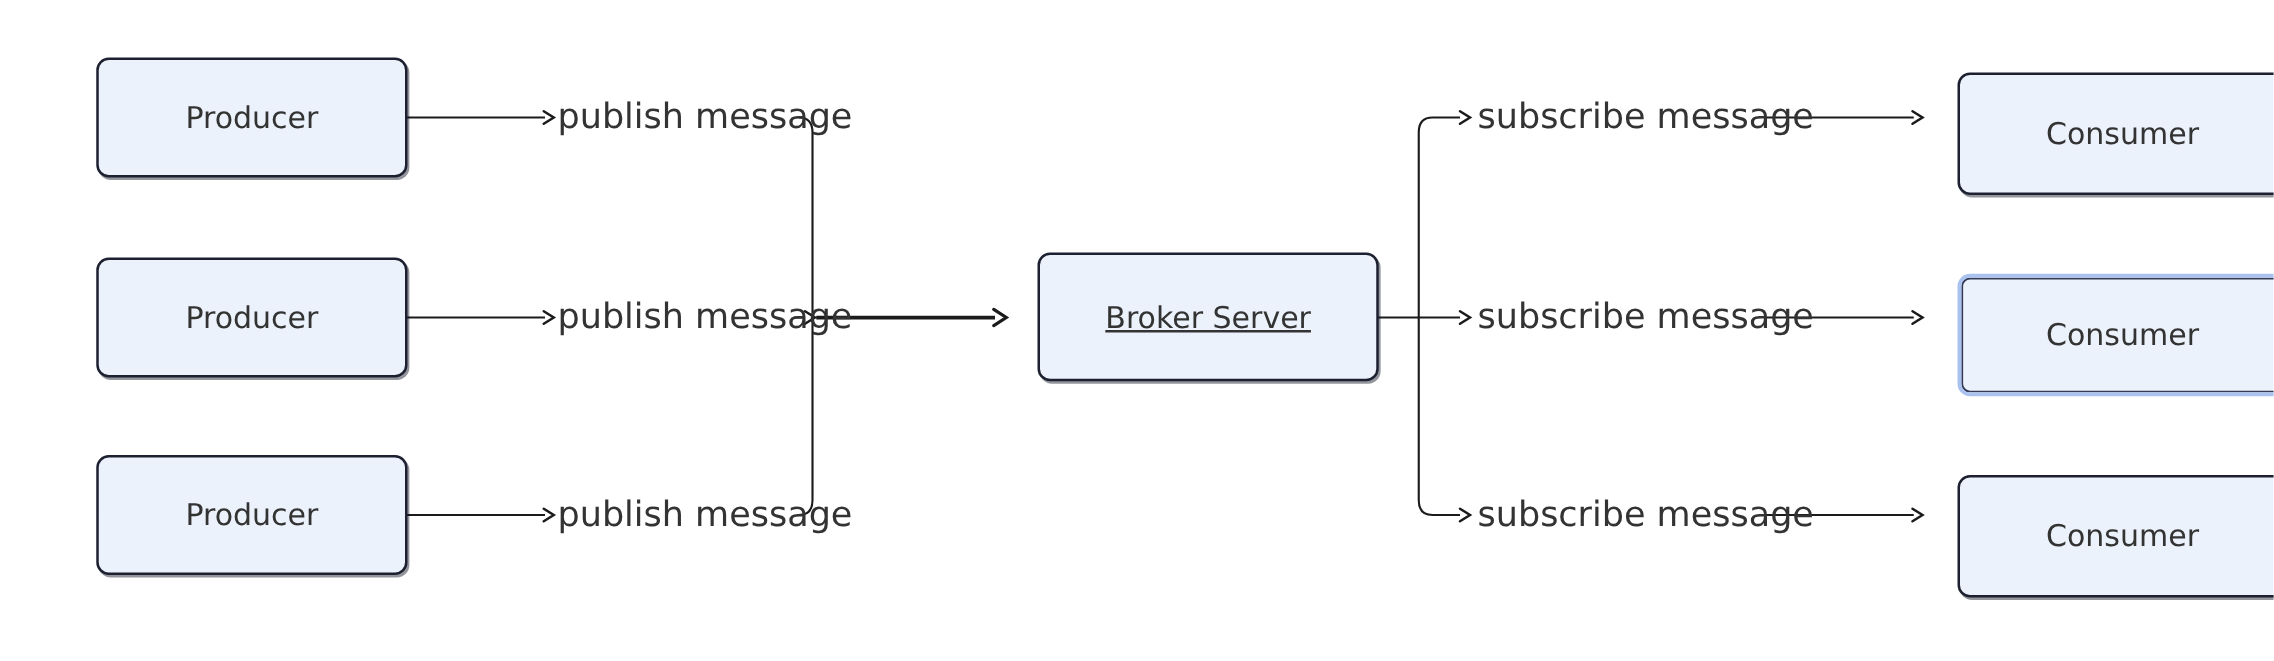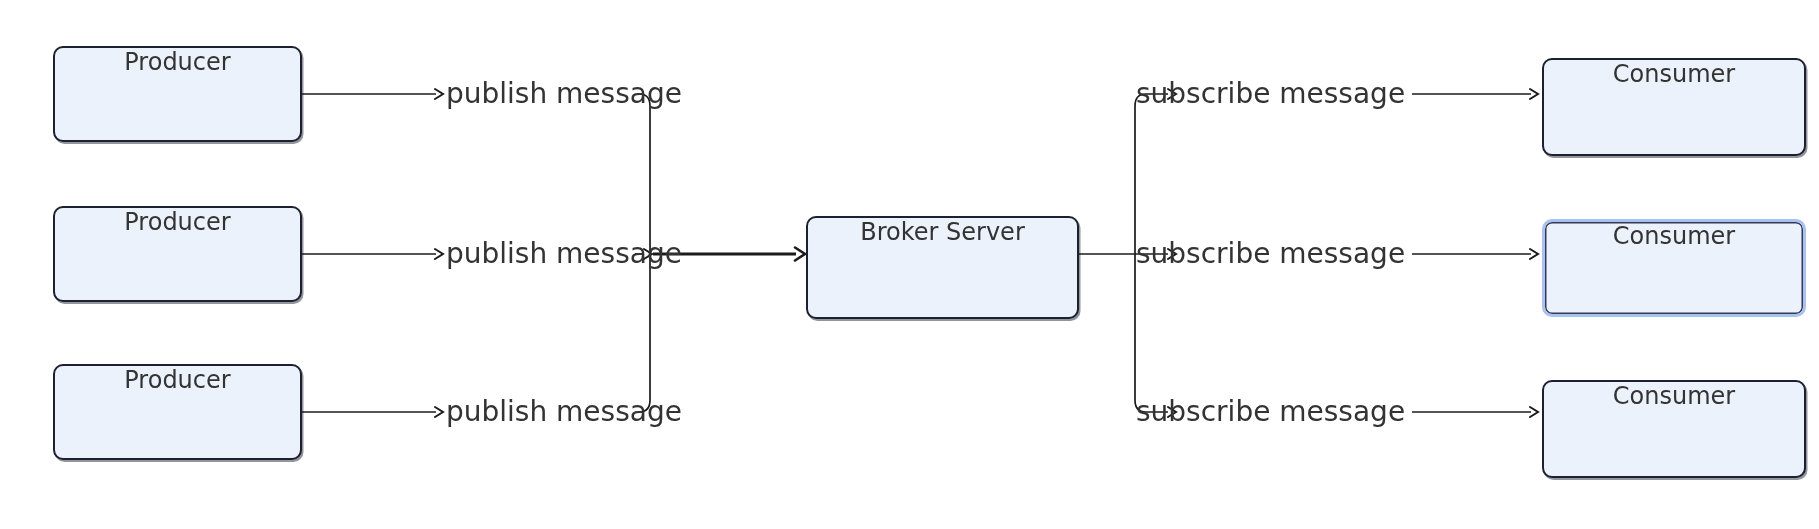--- a/index.html
+++ b/index.html
@@ -20,50 +20,51 @@
   .edge { stroke: var(--edge-color, #1b1b1b); fill: none; }
   .edge.thin  { stroke-width: 1.7px; }
   .edge.thick { stroke-width: 3px; }
   .arrowhead { stroke: var(--edge-color, #1b1b1b); fill: none; stroke-width: 2px; stroke-linejoin: miter; stroke-linecap: round; }
   .arrowhead.big { stroke-width: 2.6px; }
 
   .node {
     position: absolute;
     box-sizing: border-box;
     display: flex;
-    align-items: flex-start;
+    align-items: center;
     justify-content: center;
     background: var(--node-fill, #ecf2fb);
     border: 2px solid var(--node-border, #1c2030);
     border-radius: 10px;
     box-shadow: 1.5px 2px 0 rgba(16,20,35,0.45);
     color: var(--text-color, #333333);
     font-size: 24px;
     cursor: pointer;
     user-select: none;
+    margin-left: 24px;
   }
   .node.producer { left: 53px;  width: 249px; height: 96px; }
-  .node.broker   { left: 806px; width: 273px; height: 103px; top: 216px; }
+  .node.broker   { left: 806px; width: 273px; height: 103px; top: 202px; text-decoration: underline; }
   .node.consumer { left: 1542px; width: 264px; height: 98px; }
 
   .node.selected {
     border: 3px solid var(--selected-border, #a9c2ef);
     box-shadow: inset 0 0 0 1.5px var(--selected-inner, #333a56);
   }
 
   .edge-label {
     position: absolute;
     transform: translateY(-52%);
     white-space: nowrap;
     color: var(--text-color, #333333);
     font-size: 28px;
     line-height: 1.2;
   }
   .edge-label.publish   { left: 446px; }
-  .edge-label.subscribe { left: 1136px; }
+  .edge-label.subscribe { left: 1182px; }
 </style>
 </head>
 <body>
 
 <div id="canvas">
 
   <svg id="edges-layer" viewBox="0 0 1819 529" xmlns="http://www.w3.org/2000/svg">
 
     <path class="edge thin" d="M302,94 H436"></path>
     <path class="arrowhead" d="M435,89 L443,94 L435,99"></path>

